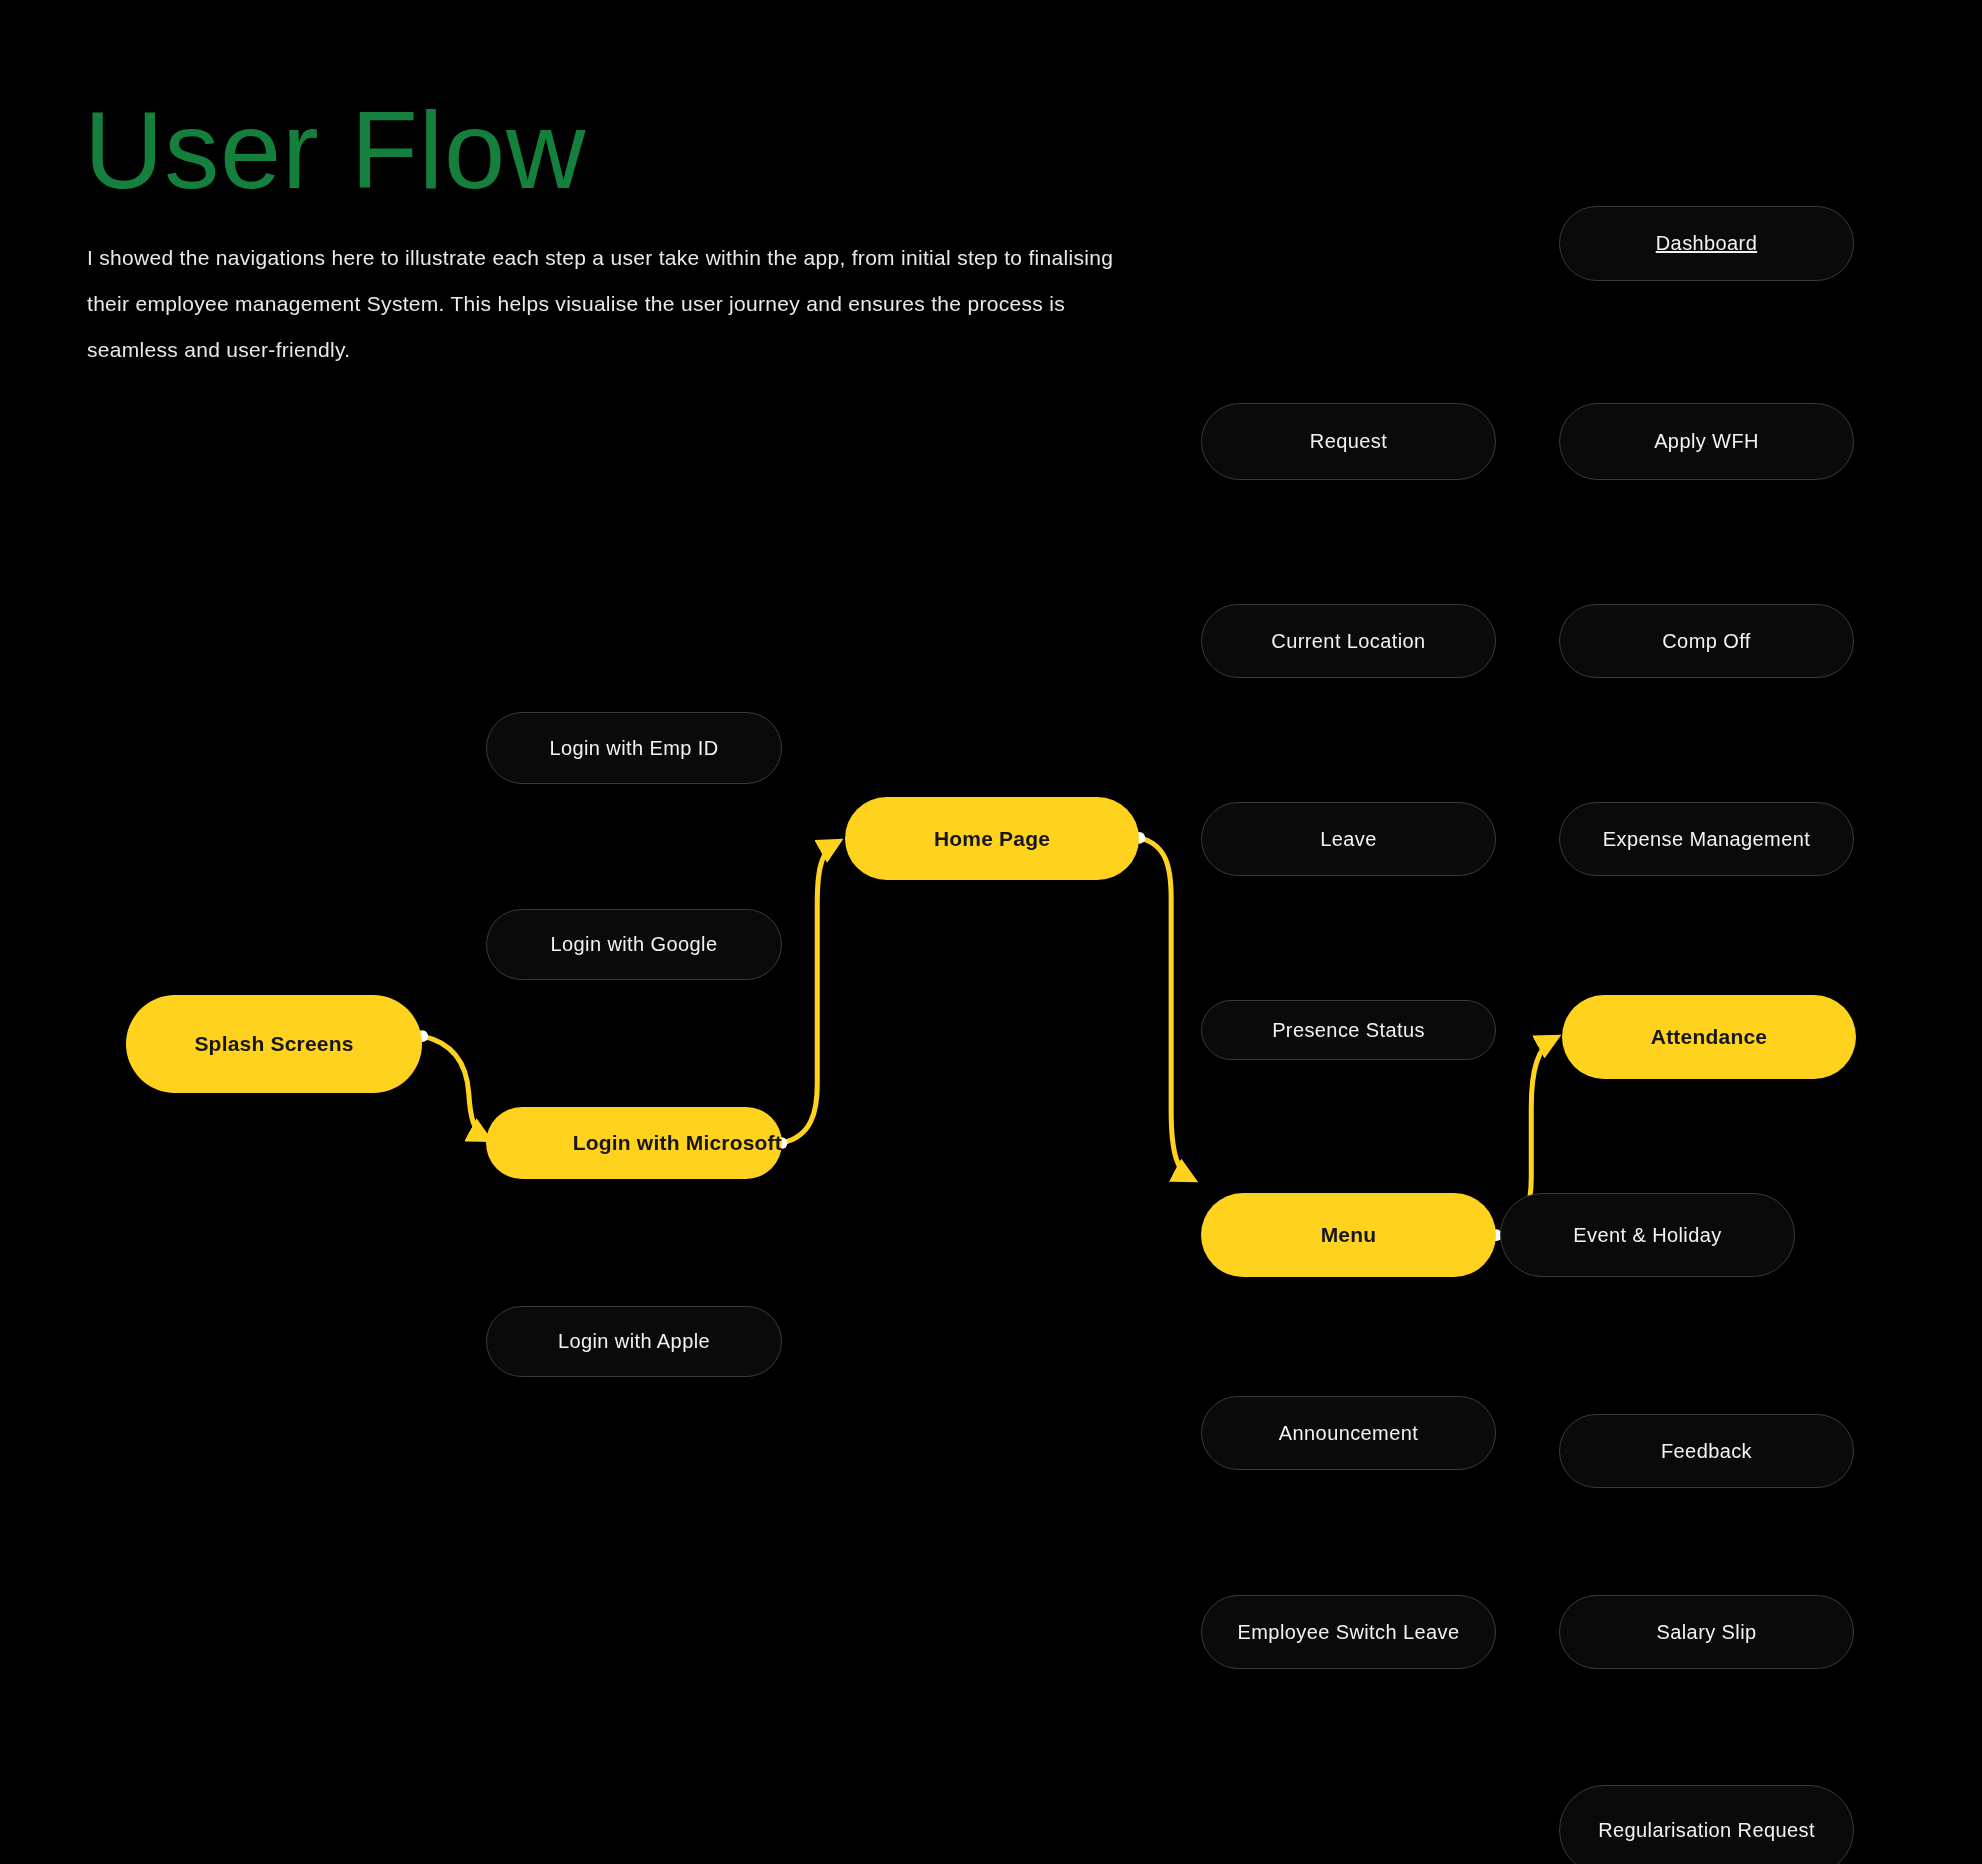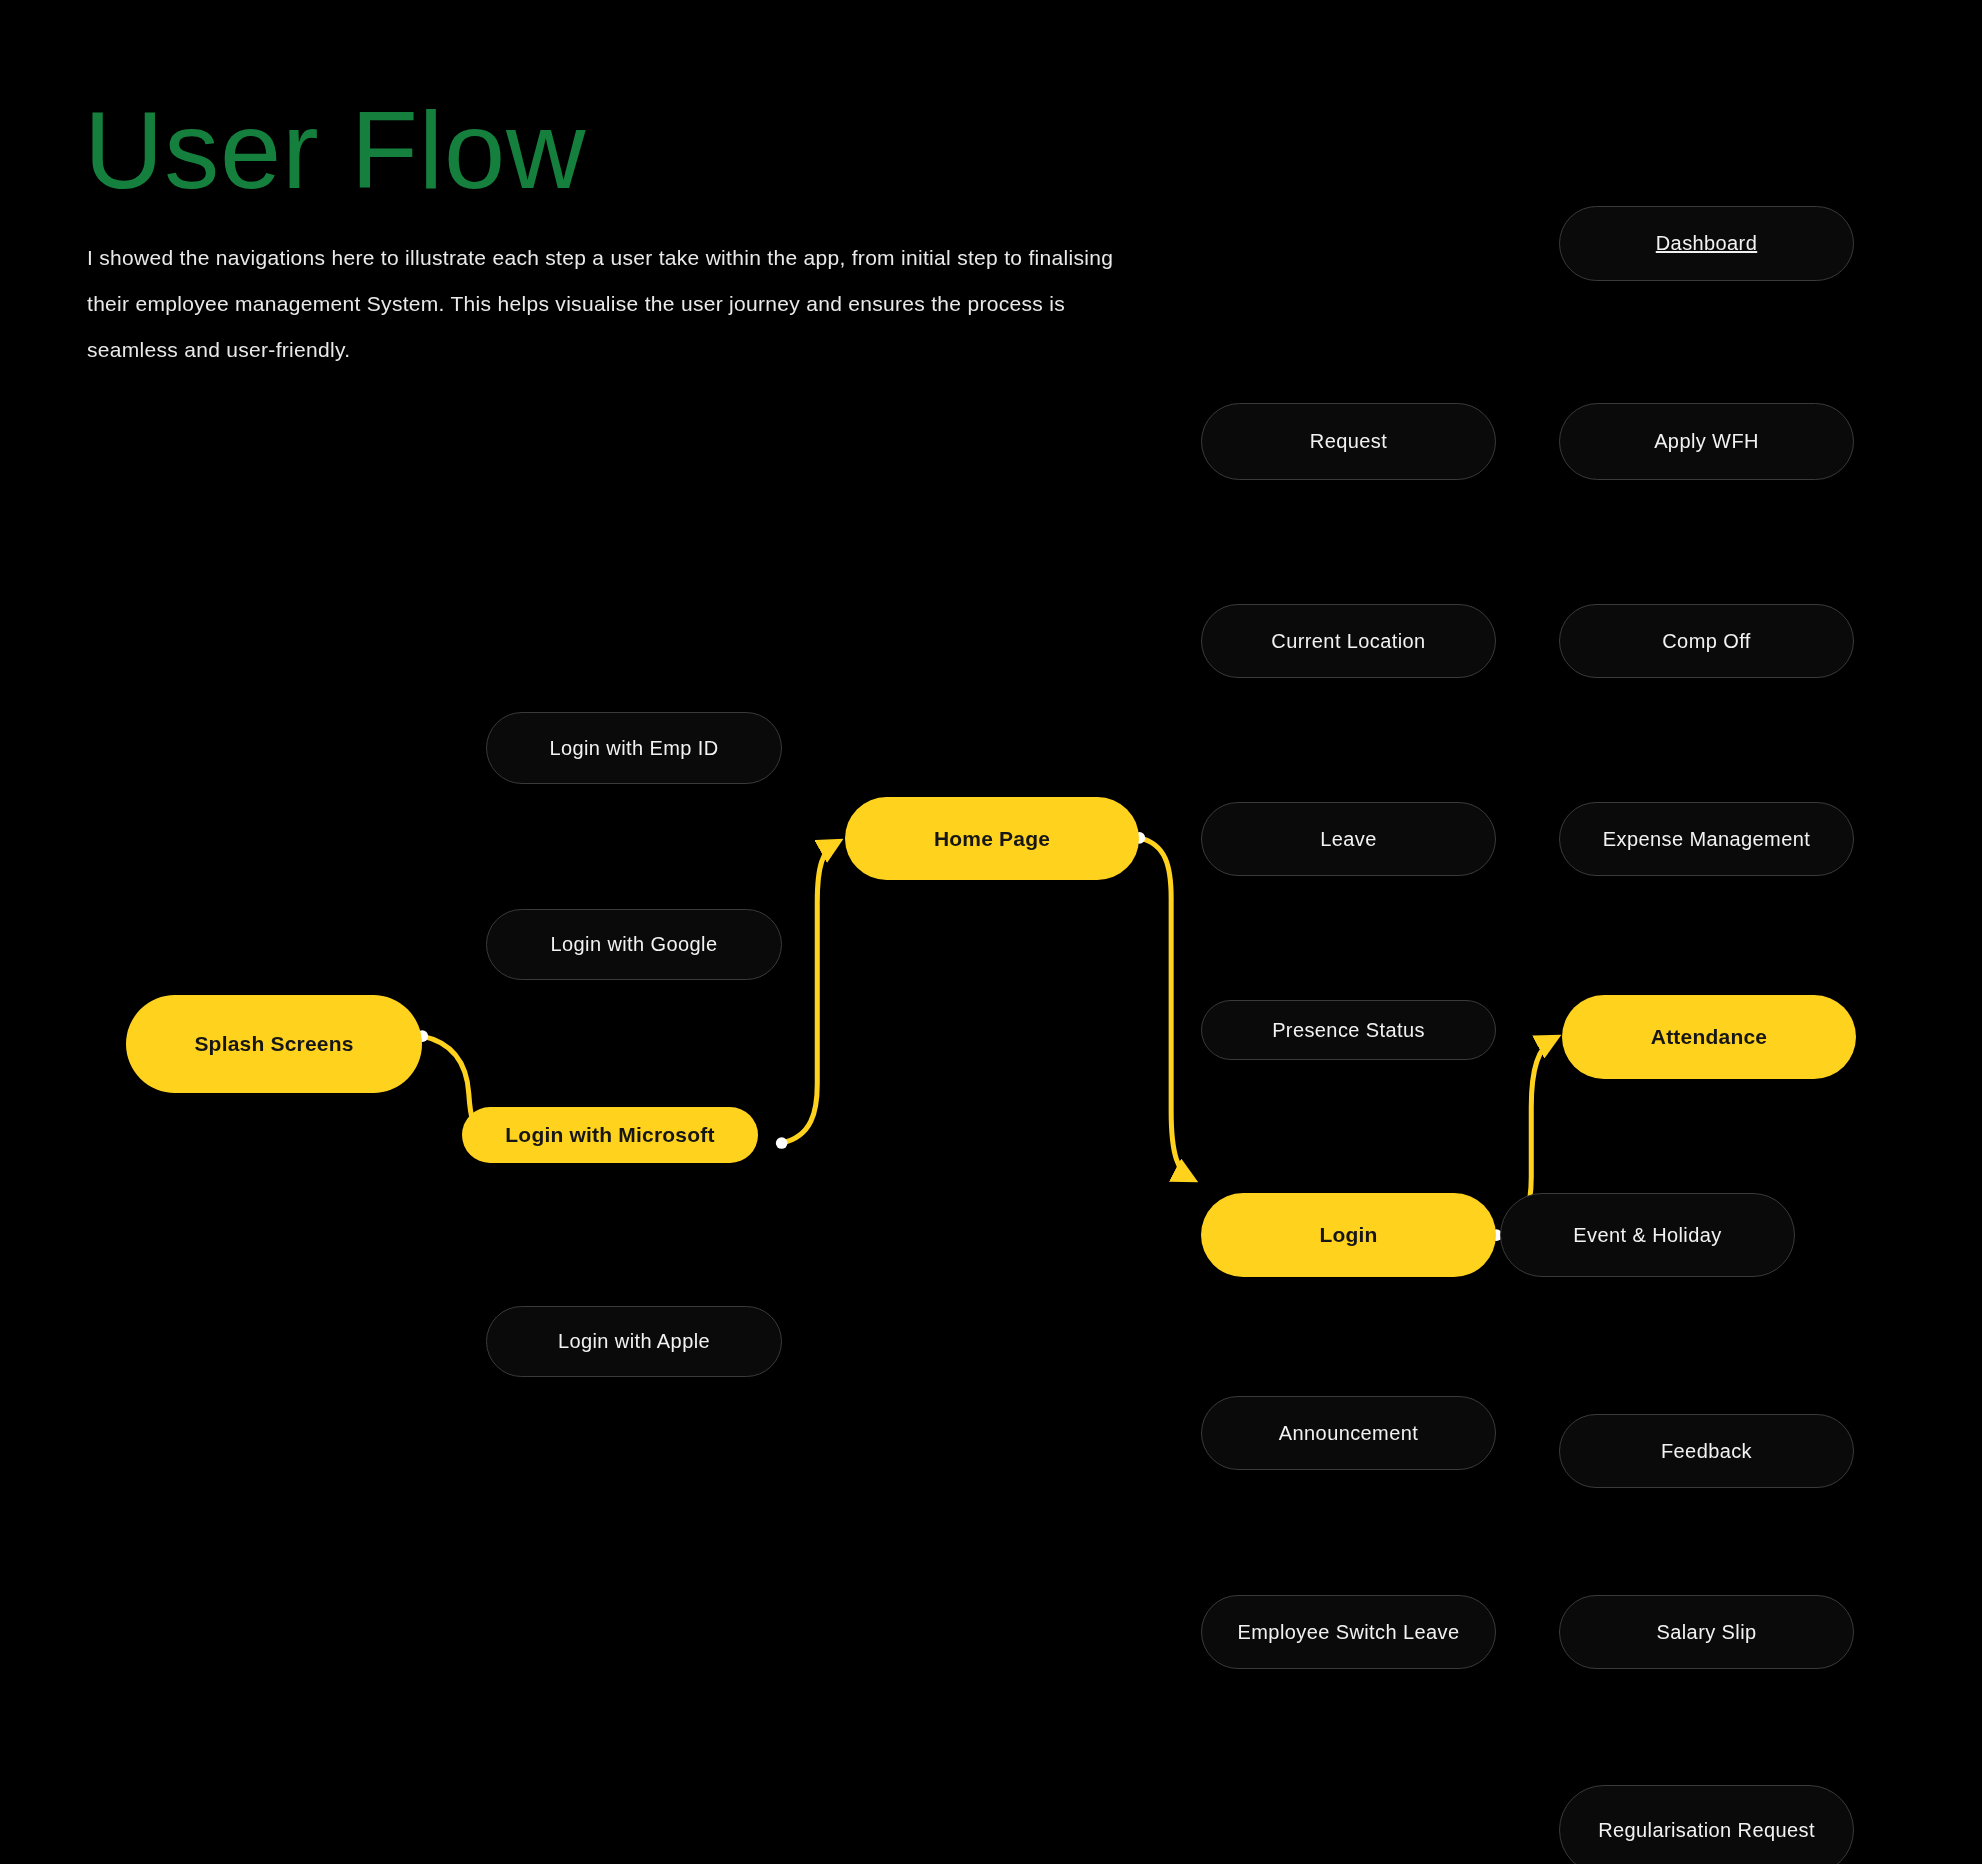--- a/index.html
+++ b/index.html
@@ -109,21 +109,21 @@
   <div id="nodes">
       <div class="node primary" style="left: 126px; top: 995px; width: 296px; height: 98px;">
         <span>Splash Screens</span>
       </div>
       <div class="node outline" style="left: 486px; top: 712px; width: 296px; height: 72px;">
         <span>Login with Emp ID</span>
       </div>
       <div class="node outline" style="left: 486px; top: 909px; width: 296px; height: 71px;">
         <span>Login with Google</span>
       </div>
-      <div class="node primary" style="left: 462px; top: 1107px; width: 296px; height: 56px;">
+      <div class="node primary" style="left: 486px; top: 1107px; width: 296px; height: 72px; justify-content: flex-end;">
         <span>Login with Microsoft</span>
       </div>
       <div class="node outline" style="left: 486px; top: 1306px; width: 296px; height: 71px;">
         <span>Login with Apple</span>
       </div>
       <div class="node primary" style="left: 845px; top: 797px; width: 294px; height: 83px;">
         <span>Home Page</span>
       </div>
       <div class="node outline" style="left: 1201px; top: 403px; width: 295px; height: 77px;">
         <span>Request</span>
@@ -131,21 +131,21 @@
       <div class="node outline" style="left: 1201px; top: 604px; width: 295px; height: 74px;">
         <span>Current Location</span>
       </div>
       <div class="node outline" style="left: 1201px; top: 802px; width: 295px; height: 74px;">
         <span>Leave</span>
       </div>
       <div class="node outline" style="left: 1201px; top: 1000px; width: 295px; height: 60px; justify-content: center;">
         <span>Presence Status</span>
       </div>
       <div class="node primary" style="left: 1201px; top: 1193px; width: 295px; height: 84px;">
-        <span>Login</span>
+        <span>Menu</span>
       </div>
       <div class="node outline" style="left: 1201px; top: 1396px; width: 295px; height: 74px;">
         <span>Announcement</span>
       </div>
       <div class="node outline" style="left: 1201px; top: 1595px; width: 295px; height: 74px;">
         <span>Employee Switch Leave</span>
       </div>
       <div class="node outline" style="left: 1559px; top: 206px; width: 295px; height: 75px; text-decoration: underline;">
         <span>Dashboard</span>
       </div>

